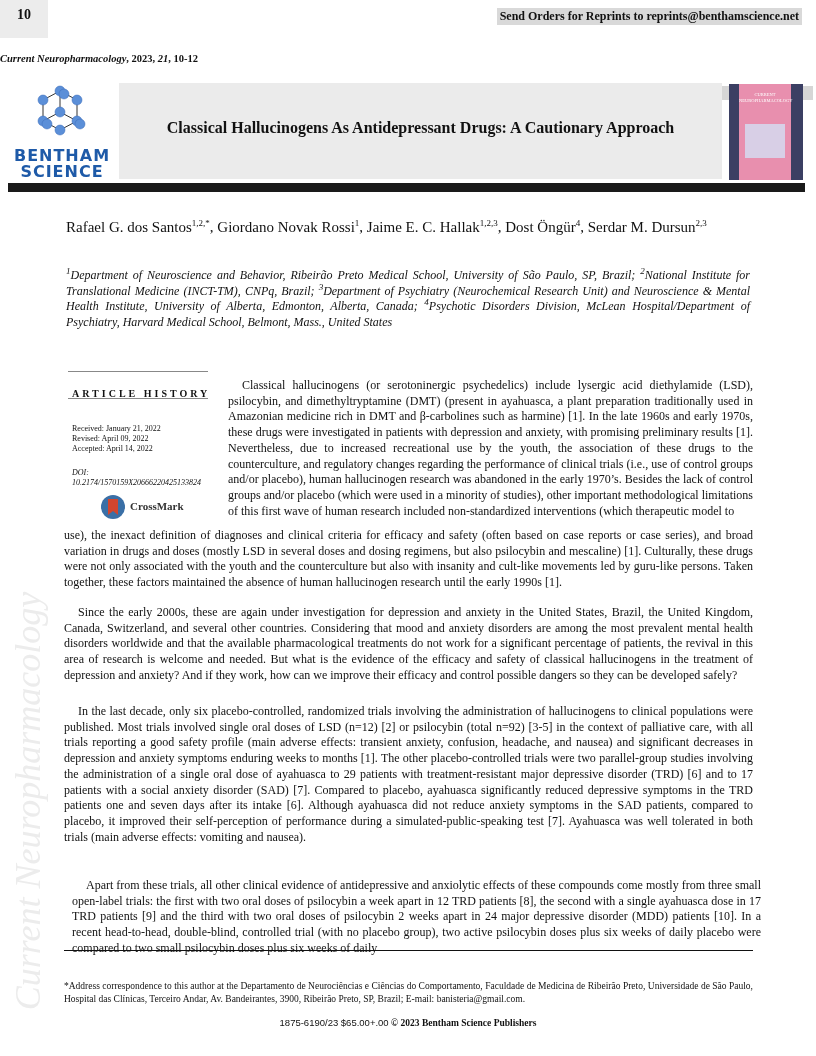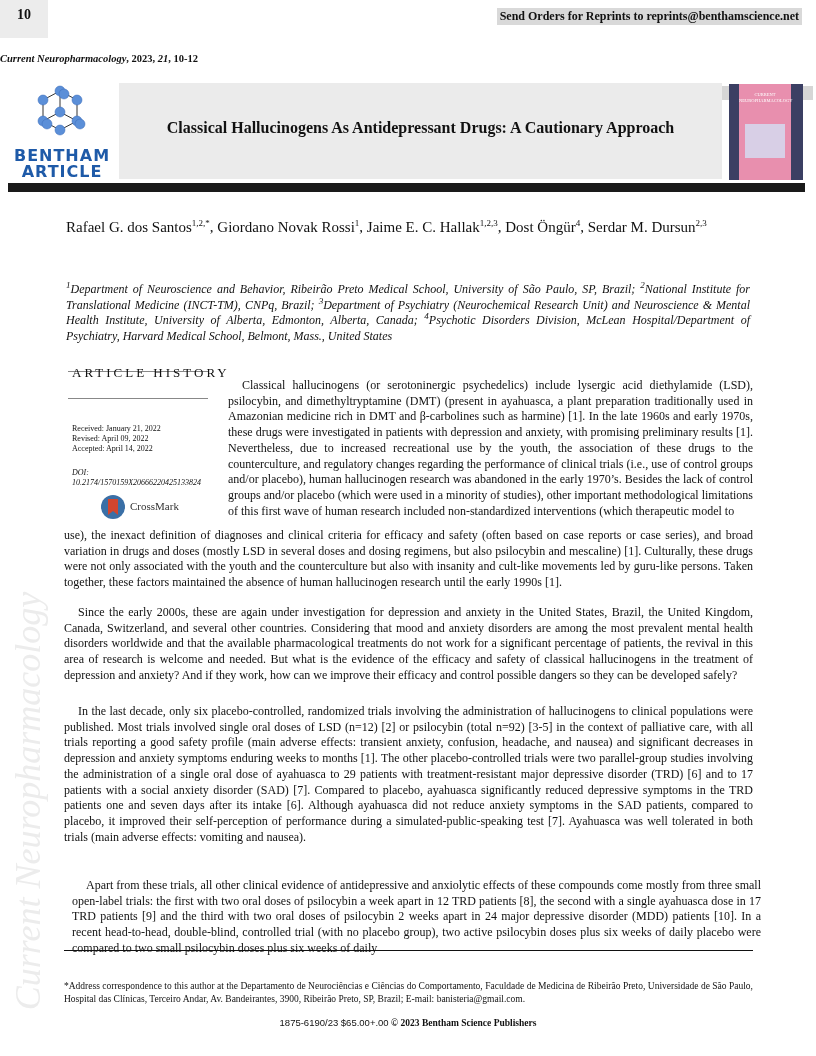--- a/index.html
+++ b/index.html
@@ -19,23 +19,23 @@
   .black-bar { left:8px; top:183px; width:797px; height:9px; background:#1a1a1a; }
   .logo { left:10px; top:84px; width:104px; height:98px; }
   .logo-text { position:absolute; left:0; width:104px; font-family:"DejaVu Sans", sans-serif;
                font-weight:bold; color:#1e5aa8; font-size:16px; letter-spacing:1px; text-align:center; line-height:16px; }
   .cover { left:729px; top:84px; width:74px; height:96px; background:#3b3f63; }
   .cover-pink { position:absolute; left:10px; top:0; width:52px; height:96px; background:#e88fae; }
   .cover-title { position:absolute; left:10px; top:8px; width:52px; font-size:4.5px; color:#fff; text-align:center; line-height:6px; }
   .cover-img { position:absolute; left:16px; top:40px; width:40px; height:34px; background:#d8cfe6; }
   .authors { left:66px; top:217px; width:680px; font-size:15px; line-height:20px; }
   sup { font-size:9px; vertical-align:super; line-height:0; }
-  .affil { left:66px; top:282px; width:684px; font-style:italic; font-size:12px; line-height:15.5px; text-align:justify; }
+  .affil { left:66px; top:268px; width:684px; font-style:italic; font-size:12px; line-height:15.5px; text-align:justify; }
   .hist-line { left:68px; height:1px; width:140px; background:#888; }
-  .hist-title { left:72px; top:365px; font-size:13px; font-weight:normal; letter-spacing:3px; }
+  .hist-title { left:72px; top:388px; font-size:10px; font-weight:bold; letter-spacing:3px; }
   .hist-dates { left:72px; top:424px; font-size:8px; line-height:10px; }
   .doi { left:72px; top:468px; font-size:8px; font-style:italic; line-height:10px; }
   .crossmark { left:100px; top:494px; width:90px; height:26px; }
   .body-text { font-size:12px; line-height:15.7px; text-align:justify; }
   .p1a { left:228px; top:378px; width:525px; }
   .p1b { left:64px; top:528px; width:689px; }
   .p2 { left:64px; top:605px; width:689px; }
   .p3 { left:64px; top:704px; width:689px; }
   .p4 { left:72px; top:878px; width:689px; }
   .indent { display:inline-block; width:14px; }
@@ -81,21 +81,21 @@
       <circle cx="67" cy="16" r="5"></circle>
         <circle cx="33" cy="37" r="5"></circle>
         <circle cx="37" cy="40" r="5"></circle>
       <circle cx="50" cy="46" r="5"></circle>
         <circle cx="67" cy="37" r="5"></circle>
         <circle cx="70" cy="40" r="5"></circle>
       <circle cx="50" cy="28" r="5"></circle>
     </g>
   </svg>
   <div class="logo-text" style="top:64px">BENTHAM</div>
-  <div class="logo-text" style="top:80px">ARTICLE</div>
+  <div class="logo-text" style="top:80px">SCIENCE</div>
 </div>
 
 <div class="abs title-box">
   <div class="title-text">Classical Hallucinogens As Antidepressant Drugs: A Cautionary Approach</div>
 </div>
 
 <div class="abs cover">
   <div class="cover-pink"></div>
   <div class="cover-title">CURRENT NEUROPHARMACOLOGY</div>
   <div class="cover-img"></div>
@@ -128,21 +128,21 @@
 </div>
 <div class="abs doi">
   <div>DOI:</div>
   <div>10.2174/1570159X20666220425133824</div>
 </div>
 <div class="abs crossmark">
   <svg width="26" height="26" viewBox="0 0 26 26" style="position:absolute;left:0;top:0">
     <circle cx="13" cy="13" r="12" fill="#3a6fa6"></circle>
     <path d="M8 5 h10 v16 l-5 -4 l-5 4 z" fill="#d2452e"></path>
   </svg>
-  <span style="position:absolute;left:30px;top:6px;font-size:11px;font-weight:normal;color:#333;">CrossMark</span>
+  <span style="position:absolute;left:30px;top:6px;font-size:11px;font-weight:bold;color:#333;">CrossMark</span>
 </div>
 
 <div class="abs body-text p1a"><span class="indent"></span><span>Classical hallucinogens (or serotoninergic psychedelics) include lysergic acid diethylamide (LSD), psilocybin, and dimethyltryptamine (DMT) (present in ayahuasca, a plant preparation traditionally used in Amazonian medicine rich in DMT and β-carbolines such as harmine) [1]. In the late 1960s and early 1970s, these drugs were investigated in patients with depression and anxiety, with promising preliminary results [1]. Nevertheless, due to increased recreational use by the youth, the association of these drugs to the counterculture, and regulatory changes regarding the performance of clinical trials (i.e., use of control groups and/or placebo), human hallucinogen research was abandoned in the early 1970’s. Besides the lack of control groups and/or placebo (which were used in a minority of studies), other important methodological limitations of this first wave of human research included non-standardized interventions (which therapeutic model to</span></div>
 <div class="abs body-text p1b">use), the inexact definition of diagnoses and clinical criteria for efficacy and safety (often based on case reports or case series), and broad variation in drugs and doses (mostly LSD in several doses and dosing regimens, but also psilocybin and mescaline) [1]. Culturally, these drugs were not only associated with the youth and the counterculture but also with insanity and cult-like movements led by guru-like persons. Taken together, these factors maintained the absence of human hallucinogen research until the early 1990s [1].</div>
 <div class="abs body-text p2"><span class="indent"></span><span>Since the early 2000s, these are again under investigation for depression and anxiety in the United States, Brazil, the United Kingdom, Canada, Switzerland, and several other countries. Considering that mood and anxiety disorders are among the most prevalent mental health disorders worldwide and that the available pharmacological treatments do not work for a significant percentage of patients, the revival in this area of research is welcome and needed. But what is the evidence of the efficacy and safety of classical hallucinogens in the treatment of depression and anxiety? And if they work, how can we improve their efficacy and control possible dangers so they can be developed safely?</span></div>
 <div class="abs body-text p3"><span class="indent"></span><span>In the last decade, only six placebo-controlled, randomized trials involving the administration of hallucinogens to clinical populations were published. Most trials involved single oral doses of LSD (n=12) [2] or psilocybin (total n=92) [3-5] in the context of palliative care, with all trials reporting a good safety profile (main adverse effects: transient anxiety, confusion, headache, and nausea) and significant decreases in depression and anxiety symptoms enduring weeks to months [1]. The other placebo-controlled trials were two parallel-group studies involving the administration of a single oral dose of ayahuasca to 29 patients with treatment-resistant major depressive disorder (TRD) [6] and to 17 patients with a social anxiety disorder (SAD) [7]. Compared to placebo, ayahuasca significantly reduced depressive symptoms in the TRD patients one and seven days after its intake [6]. Although ayahuasca did not reduce anxiety symptoms in the SAD patients, compared to placebo, it improved their self-perception of performance during a simulated-public-speaking test [7]. Ayahuasca was well tolerated in both trials (main adverse effects: vomiting and nausea).</span></div>
 <div class="abs body-text p4"><span class="indent"></span><span>Apart from these trials, all other clinical evidence of antidepressive and anxiolytic effects of these compounds come mostly from three small open-label trials: the first with two oral doses of psilocybin a week apart in 12 TRD patients [8], the second with a single ayahuasca dose in 17 TRD patients [9] and the third with two oral doses of psilocybin 2 weeks apart in 24 major depressive disorder (MDD) patients [10]. In a recent head-to-head, double-blind, controlled trial (with no placebo group), two active psilocybin doses plus six weeks of daily placebo were compared to two small psilocybin doses plus six weeks of daily</span></div>
 
 <div class="abs fn-rule"></div>
 <div class="abs footnote">*Address correspondence to this author at the Departamento de Neurociências e Ciências do Comportamento, Faculdade de Medicina de Ribeirão Preto, Universidade de São Paulo, Hospital das Clínicas, Terceiro Andar, Av. Bandeirantes, 3900, Ribeirão Preto, SP, Brazil; E-mail: banisteria@gmail.com.</div>

